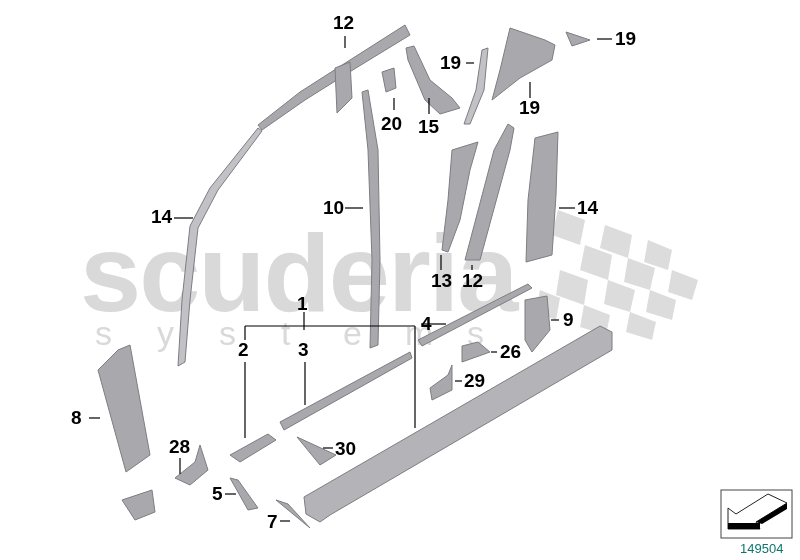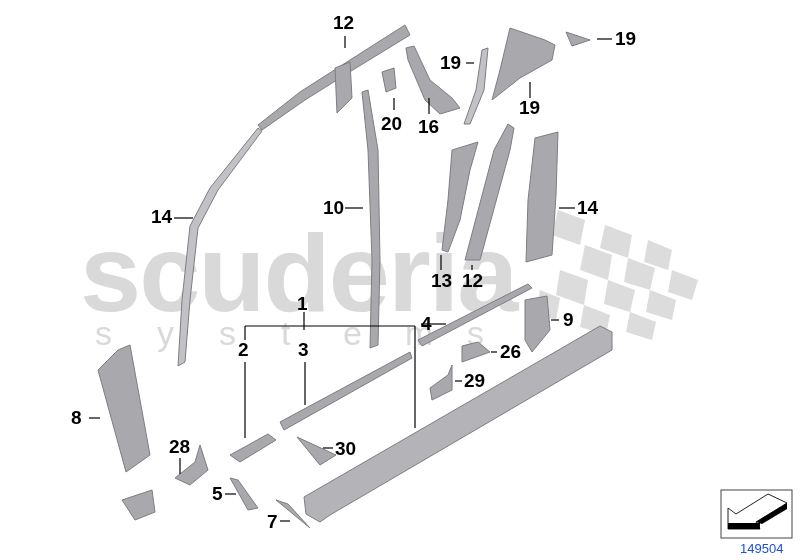--- a/index.html
+++ b/index.html
@@ -3,21 +3,21 @@
 <meta charset="utf-8">
 <style>
   html,body{margin:0;padding:0;background:#fff;}
   #stage{position:relative;width:800px;height:560px;overflow:hidden;background:#fff;font-family:"Liberation Sans",sans-serif;}
   svg#art{position:absolute;left:0;top:0;}
   .wm{position:absolute;color:#d9d9d9;font-family:"Liberation Sans",sans-serif;font-weight:bold;white-space:nowrap;}
   .wm-main{left:80px;top:218px;font-size:110px;letter-spacing:-2px;line-height:110px;}
   .wm-sub{left:95px;top:316px;font-size:34px;font-weight:normal;word-spacing:0;line-height:34px;}
   .wm-sub span{display:inline-block;width:62px;}
   .lbl{position:absolute;font-weight:bold;font-size:19px;color:#000;line-height:20px;white-space:nowrap;}
-  .code{position:absolute;left:740px;top:541px;font-size:13px;color:#1d4ed8;font-family:"Liberation Sans",sans-serif;}
+  .code{position:absolute;left:740px;top:541px;font-size:13px;color:#0f766e;font-family:"Liberation Sans",sans-serif;}
 </style>
 </head>
 <body>
 
 <div id="stage">
 
   <div class="wm wm-main">scuderia</div>
   <div class="wm wm-sub">
     <span>s</span><span>y</span><span>s</span><span>t</span><span>e</span><span>m</span><span>s</span>
   </div>
@@ -135,21 +135,21 @@
   <div class="lbl" style="left:212px;top:484px">5</div>
   <div class="lbl" style="left:267px;top:512px">7</div>
   <div class="lbl" style="left:71px;top:408px">8</div>
   <div class="lbl" style="left:563px;top:310px">9</div>
   <div class="lbl" style="left:323px;top:198px">10</div>
   <div class="lbl" style="left:577px;top:198px">14</div>
   <div class="lbl" style="left:462px;top:271px">12</div>
   <div class="lbl" style="left:431px;top:271px">13</div>
   <div class="lbl" style="left:151px;top:207px">14</div>
   <div class="lbl" style="left:333px;top:13px">12</div>
-  <div class="lbl" style="left:418px;top:117px">16</div>
+  <div class="lbl" style="left:418px;top:117px">15</div>
   <div class="lbl" style="left:440px;top:53px">19</div>
   <div class="lbl" style="left:519px;top:98px">19</div>
   <div class="lbl" style="left:615px;top:29px">19</div>
   <div class="lbl" style="left:381px;top:114px">20</div>
   <div class="lbl" style="left:169px;top:437px">28</div>
   <div class="lbl" style="left:500px;top:342px">26</div>
   <div class="lbl" style="left:335px;top:439px">30</div>
   <div class="lbl" style="left:464px;top:371px">29</div>
 
   <div class="code">149504</div>

